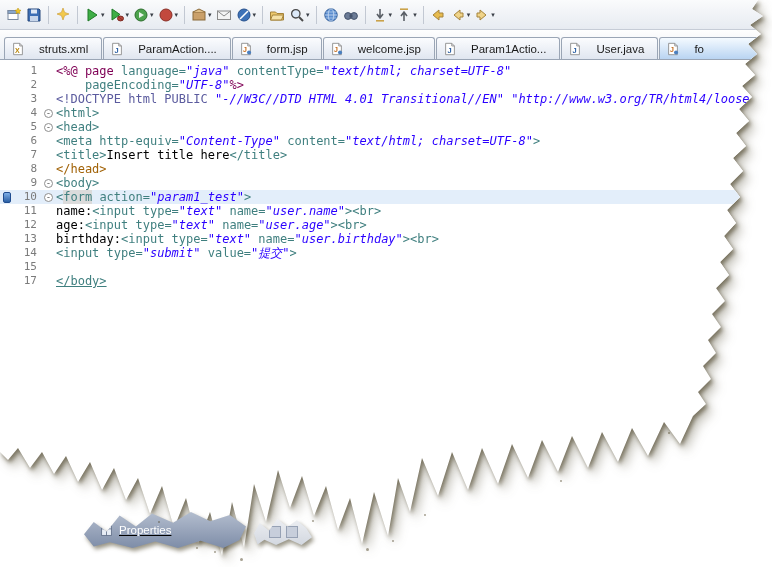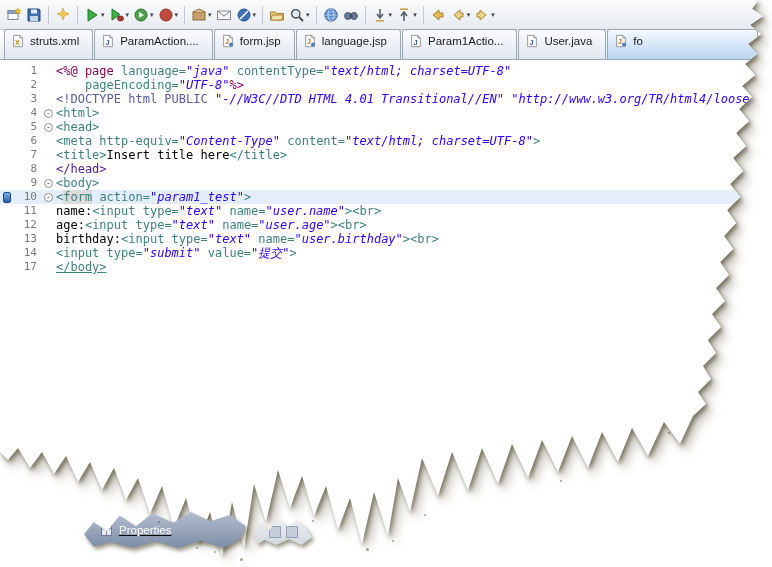--- a/index.html
+++ b/index.html
@@ -25,21 +25,21 @@
   .toolbar{height:27px;display:flex;align-items:center;padding:1px 4px;
     background:linear-gradient(#fafbfc,#e7ebf1);border-bottom:1px solid #c6ccd6;}
   .tbtn{display:flex;align-items:center;height:22px;padding:0 2px;border-radius:3px;}
   .ticon svg{width:16px;height:16px;display:block;}
   .dd{font-size:7px;color:#3a3f47;margin-left:1px;}
   .tsep{width:1px;height:18px;background:#c2c8d2;margin:0 4px;flex:0 0 1px;}
 
   
   .tabbar{height:26px;display:flex;align-items:flex-end;padding:3px 0 0 4px;
     background:linear-gradient(#fefefe,#e7ecf3);border-bottom:1px solid #9aa5b5;}
-  .tab{display:flex;align-items:center;gap:5px;height:21px;padding:0 13px 8px 6px;
+  .tab{display:flex;align-items:center;gap:14px;height:21px;padding:0 13px 0 6px;
     border:1px solid #9aa5b5;border-bottom:none;border-radius:3px 3px 0 0;margin-right:1px;
     background:linear-gradient(#fbfcfe,#e0e6f0);font-size:11.5px;color:#1a1a1a;white-space:nowrap;}
   .tab.active{background:linear-gradient(#f4faff,#b9d4f2);min-width:130px;}
   .ficon svg{width:14px;height:14px;display:block;}
 
   
   .editor{position:relative;padding-top:4px;background:#fff;
     font-family:"DejaVu Sans Mono","Liberation Mono",monospace;font-size:12px;}
   .row{display:flex;height:14px;line-height:14px;}
   .row.current{background:#E3EEFA;}
@@ -283,21 +283,21 @@
           </div>
           <div class="tab">
             <span class="ficon">
               <svg viewBox="0 0 16 16">
                 <path d="M3 1.5h7l3 3v10H3z" fill="#fff" stroke="#8a8a8a"></path>
                 <path d="M10 1.5v3h3" fill="none" stroke="#8a8a8a"></path>
                 <text x="4.5" y="11.5" font-size="8" fill="#C46A1A" font-weight="bold">J</text>
                 <circle cx="11.5" cy="12" r="2.3" fill="#4a7fc0"></circle>
               </svg>
             </span>
-            <span class="tlabel">language.jsp</span>
+            <span class="tlabel">welcome.jsp</span>
           </div>
           <div class="tab">
             <span class="ficon">
               <svg viewBox="0 0 16 16">
                 <path d="M3 1.5h7l3 3v10H3z" fill="#fff" stroke="#8a8a8a"></path>
                 <path d="M10 1.5v3h3" fill="none" stroke="#8a8a8a"></path>
                 <text x="5" y="12" font-size="8.5" fill="#2B5FA3" font-weight="bold">J</text>
               </svg>
             </span>
             <span class="tlabel">Param1Actio...</span>
@@ -368,21 +368,21 @@
           <div class="row">
             <div class="anno"></div>
             <div class="lnum">7</div>
             <div class="lfold"></div>
             <pre class="lcode"><span class="tok tag" style="color: rgb(63, 127, 127);">&lt;title&gt;</span><span class="tok plain" style="color: rgb(0, 0, 0);">Insert title here</span><span class="tok tag" style="color: rgb(63, 127, 127);">&lt;/title&gt;</span></pre>
           </div>
           <div class="row">
             <div class="anno"></div>
             <div class="lnum">8</div>
             <div class="lfold"></div>
-            <pre class="lcode"><span class="tok tag" style="color: #4c1d95;">&lt;/head&gt;</span></pre>
+            <pre class="lcode"><span class="tok tag" style="color: #a16207;">&lt;/head&gt;</span></pre>
           </div>
           <div class="row">
             <div class="anno"></div>
             <div class="lnum">9</div>
             <div class="lfold">
               <span class="fold">-</span>
             </div>
             <pre class="lcode"><span class="tok tag" style="color: rgb(63, 127, 127); margin-top: 20px;">&lt;body&gt;</span></pre>
           </div>
           <div class="row current">
@@ -411,20 +411,26 @@
             <div class="anno"></div>
             <div class="lnum">13</div>
             <div class="lfold"></div>
             <pre class="lcode"><span class="tok plain" style="color: rgb(0, 0, 0);">birthday:</span><span class="tok tag" style="color: rgb(63, 127, 127);">&lt;input </span><span class="tok attr" style="color: rgb(63, 127, 127);">type=</span><span class="tok val" style="color: rgb(42, 0, 255);">"text"</span><span class="tok plain" style="color: rgb(0, 0, 0);"> </span><span class="tok attr" style="color: rgb(63, 127, 127);">name=</span><span class="tok val" style="color: rgb(42, 0, 255);">"user.birthday"</span><span class="tok tag" style="color: rgb(63, 127, 127);">&gt;&lt;br&gt;</span></pre>
           </div>
           <div class="row">
             <div class="anno"></div>
             <div class="lnum">14</div>
             <div class="lfold"></div>
             <pre class="lcode"><span class="tok tag" style="color: rgb(63, 127, 127);">&lt;input </span><span class="tok attr" style="color: rgb(63, 127, 127);">type=</span><span class="tok val" style="color: rgb(42, 0, 255);">"submit"</span><span class="tok plain" style="color: rgb(0, 0, 0);"> </span><span class="tok attr" style="color: rgb(63, 127, 127);">value=</span><span class="tok val" style="color: rgb(42, 0, 255);">"提交"</span><span class="tok tag" style="color: rgb(63, 127, 127);">&gt;</span></pre>
+          </div>
+          <div class="row">
+            <div class="anno"></div>
+            <div class="lnum">15</div>
+            <div class="lfold"></div>
+            <pre class="lcode"></pre>
           </div>
           <div class="row">
             <div class="anno"></div>
             <div class="lnum">17</div>
             <div class="lfold"></div>
             <pre class="lcode"><span class="tok tag" style="color: rgb(63, 127, 127); text-decoration: underline;">&lt;/body&gt;</span></pre>
           </div>
         </div>
     </div>
   </div>

